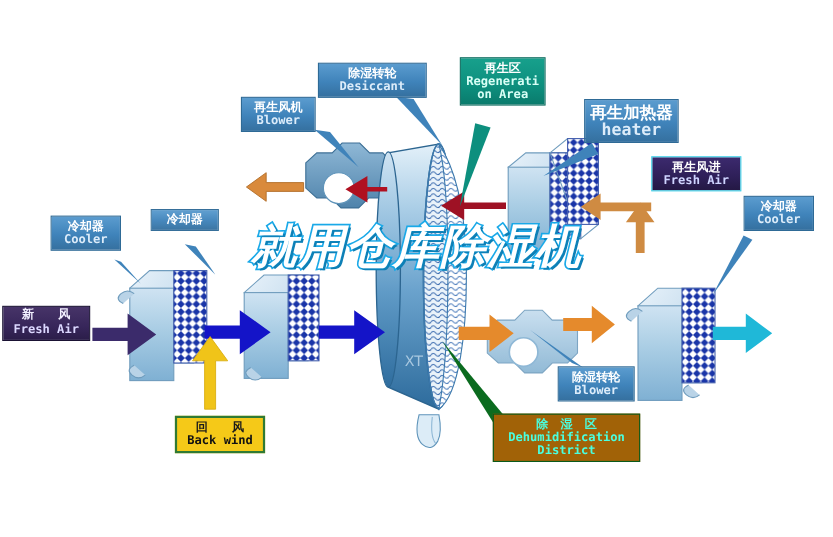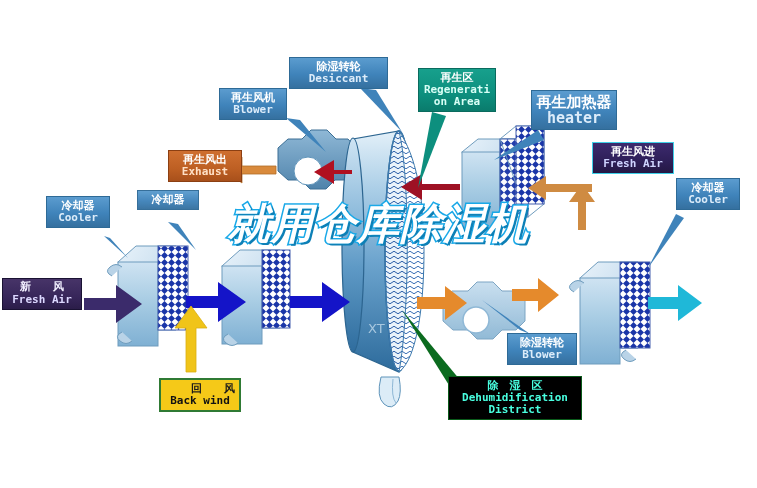--- a/index.html
+++ b/index.html
@@ -67,32 +67,32 @@
     background:linear-gradient(180deg,#cf6f30 0%,#bd5f23 60%,#a8501b 100%);
     border:1px solid #8c3f12;
   }
   .lbl-orange .cn{color:#ffffff;}
   .lbl-orange .en{color:#ffe0c6;}
 
   .lbl-yellow{
     background:#f5c918;
     border:2px solid #2f7a34;
   }
-  .lbl-yellow .cn{color:#1b1b1b;text-align:right;}
+  .lbl-yellow .cn{color:#1b1b1b;}
   .lbl-yellow .en{color:#121212;}
 
   .lbl-cyan{
     background:#22c8e0;
     border:2px solid #14506b;
   }
   .lbl-cyan .cn{color:#10324d;}
   .lbl-cyan .en{color:#10324d;}
 
   .lbl-green{
-    background:#000000;
+    background:#a16207;
     border:1px solid #0a5a1a;
   }
   .lbl-green .cn{color:#49ffe0;}
   .lbl-green .en{color:#49ffe0;}
 
   
   #headline{
     position:absolute;
     left:0; right:0;
     top:202px;
@@ -307,40 +307,36 @@
   <div class="lbl lbl-blue" style="left:289px;top:57px;width:99px;padding:3px 4px;font-size:11px;">
     <span class="cn">除湿转轮</span>
     <span class="en">Desiccant</span>
   </div>
 
   <div class="lbl lbl-blue" style="left:219px;top:88px;width:68px;padding:3px 4px;font-size:11px;">
     <span class="cn">再生风机</span>
     <span class="en">Blower</span>
   </div>
 
-  <div class="lbl lbl-teal" style="left:418px;top:68px;width:78px;padding:3px 4px;font-size:11px;">
+  <div class="lbl lbl-teal" style="left:418px;top:52px;width:78px;padding:3px 4px;font-size:11px;">
     <span class="cn">再生区</span>
     <span class="en">Regenerati</span>
     <span class="en">on Area</span>
   </div>
 
   <div class="lbl lbl-blue" style="left:531px;top:90px;width:86px;padding:3px 4px;font-size:15px;">
     <span class="cn">再生加热器</span>
     <span class="en">heater</span>
   </div>
 
   <div class="lbl lbl-purple" style="left:592px;top:142px;width:82px;padding:3px 4px;font-size:11px;">
     <span class="cn">再生风进</span>
     <span class="en">Fresh Air</span>
   </div>
 
-  <div class="lbl lbl-orange" style="left:168px;top:150px;width:74px;padding:3px 4px;font-size:11px;">
-    <span class="cn">再生风出</span>
-    <span class="en">Exhaust</span>
-  </div>
 
   <div class="lbl lbl-blue" style="left:46px;top:196px;width:64px;padding:3px 4px;font-size:11px;">
     <span class="cn">冷却器</span>
     <span class="en">Cooler</span>
   </div>
 
   <div class="lbl lbl-blue" style="left:137px;top:190px;width:62px;padding:3px 4px;font-size:11px;opacity:.96;">
     <span class="cn">冷却器</span>
   </div>
 

